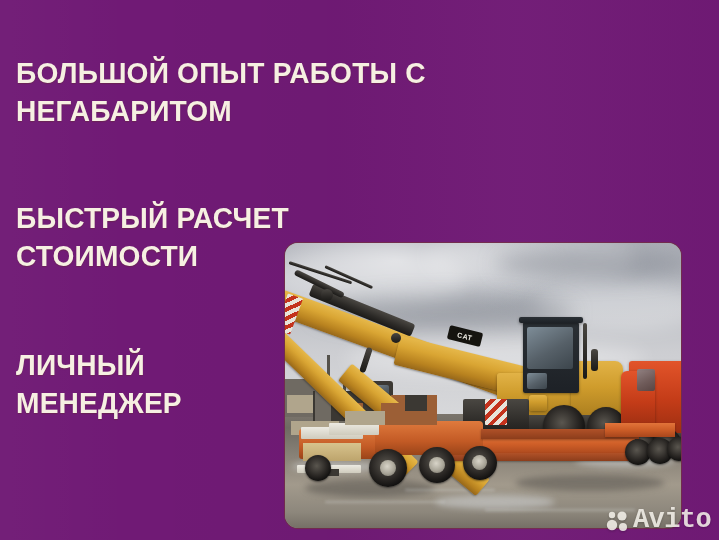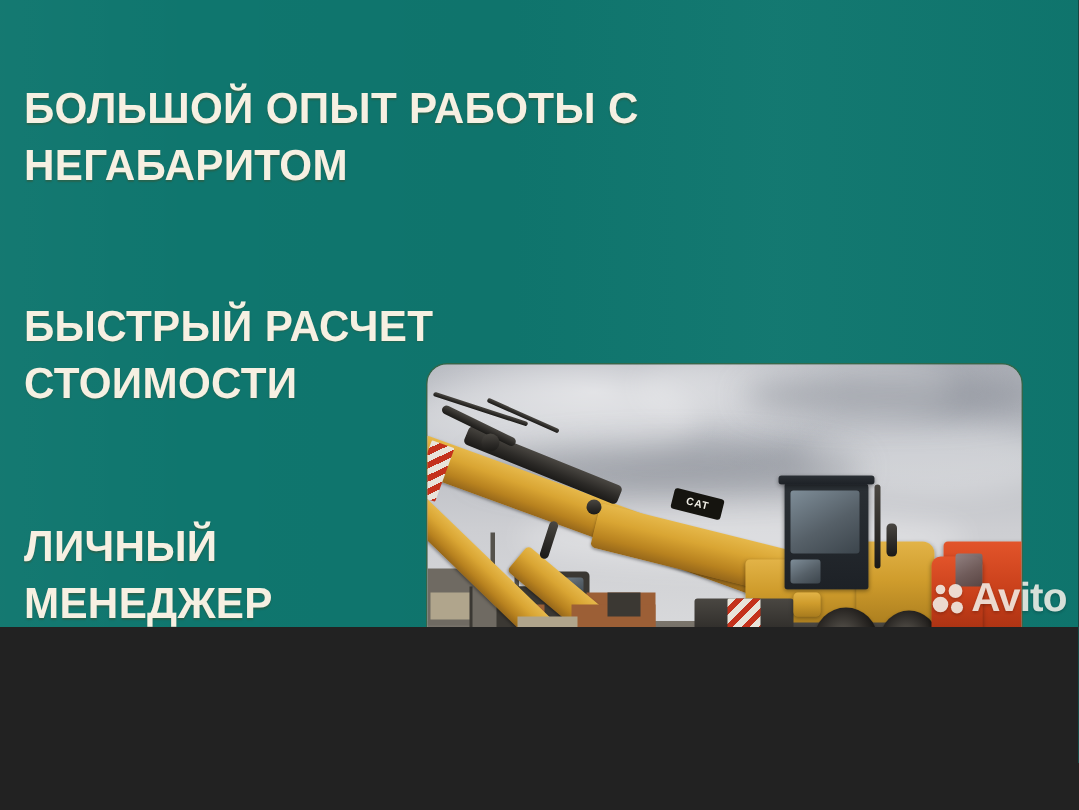--- a/index.html
+++ b/index.html
@@ -6,23 +6,23 @@
   * { margin:0; padding:0; box-sizing:border-box; }
   html,body{ background:#222; }
   body{
     font-family:"Liberation Sans", sans-serif;
     -webkit-font-smoothing:antialiased;
   }
 
   #banner{
     position:relative;
     width:719px;
-    height:418px;
+    height:540px;
     overflow:hidden;
-    background:#0f766e;
+    background:#701a75;
   }
 
   
   #bg-sheen{
     position:absolute; inset:0;
     background:linear-gradient(90deg,
        rgba(255,255,255,0.025) 0%,
        rgba(255,255,255,0.000) 18%,
        rgba(0,0,0,0.018) 46%,
        rgba(255,255,255,0.020) 72%,
@@ -201,21 +201,21 @@
     pointer-events:none;
     filter:drop-shadow(0 1px 1px rgba(0,0,0,0.25));
   }
   #avito-dots{ display:block; }
   #avito-text{
     color:#F2EFE8;
     font-size:27px;
     font-weight:bold;
     letter-spacing:-0.6px;
     line-height:1;
-    font-family:Liberation Sans, sans-serif;
+    font-family:Liberation Mono, monospace;
   }
 </style>
 </head>
 <body>
 
 <div id="banner">
 
   <div id="bg-sheen"></div>
 
   <div class="headline" id="headline-1">БОЛЬШОЙ ОПЫТ РАБОТЫ С

